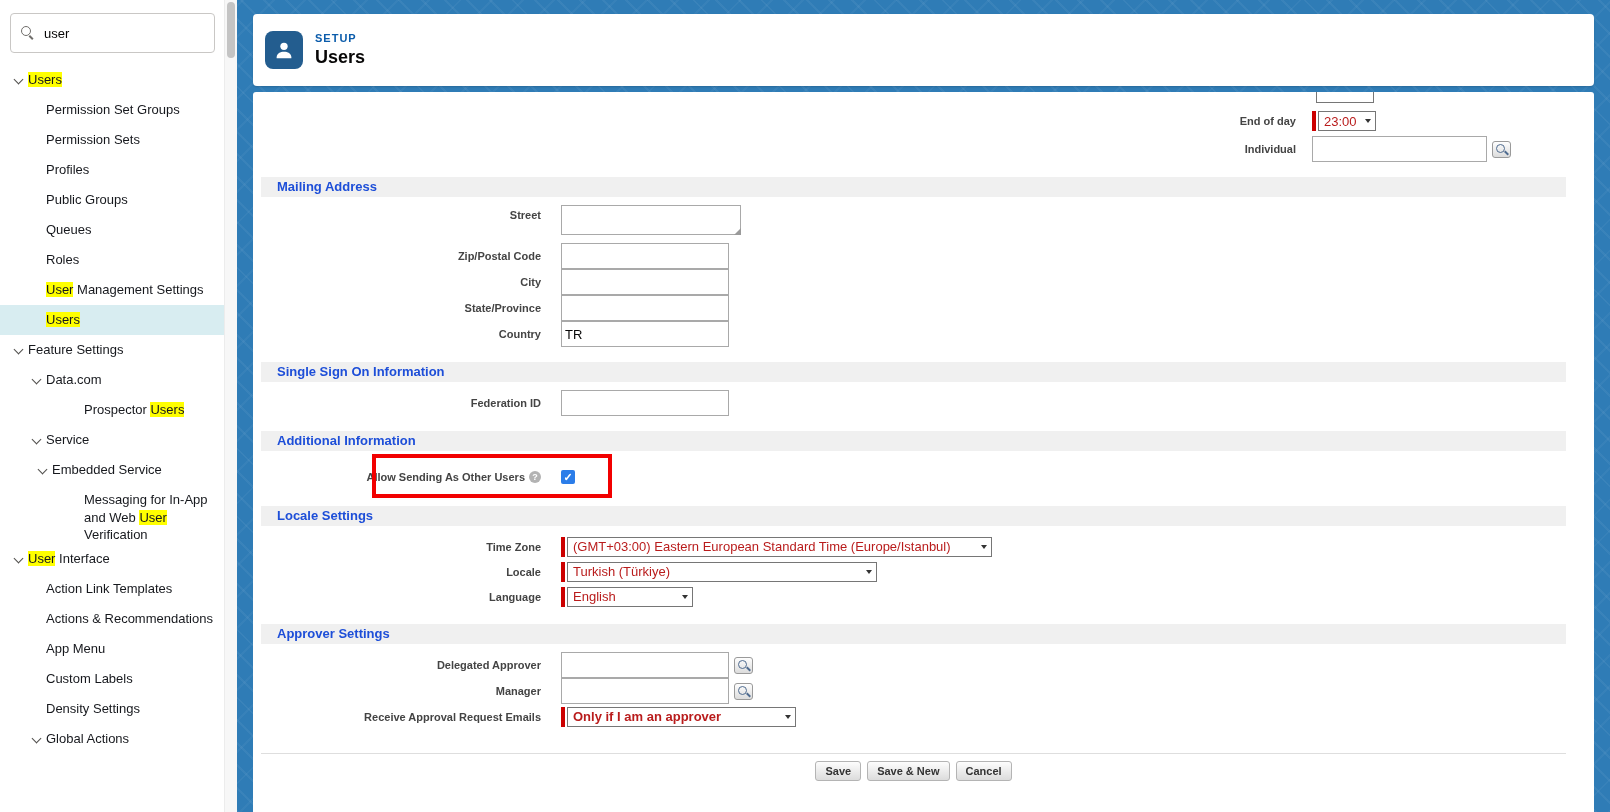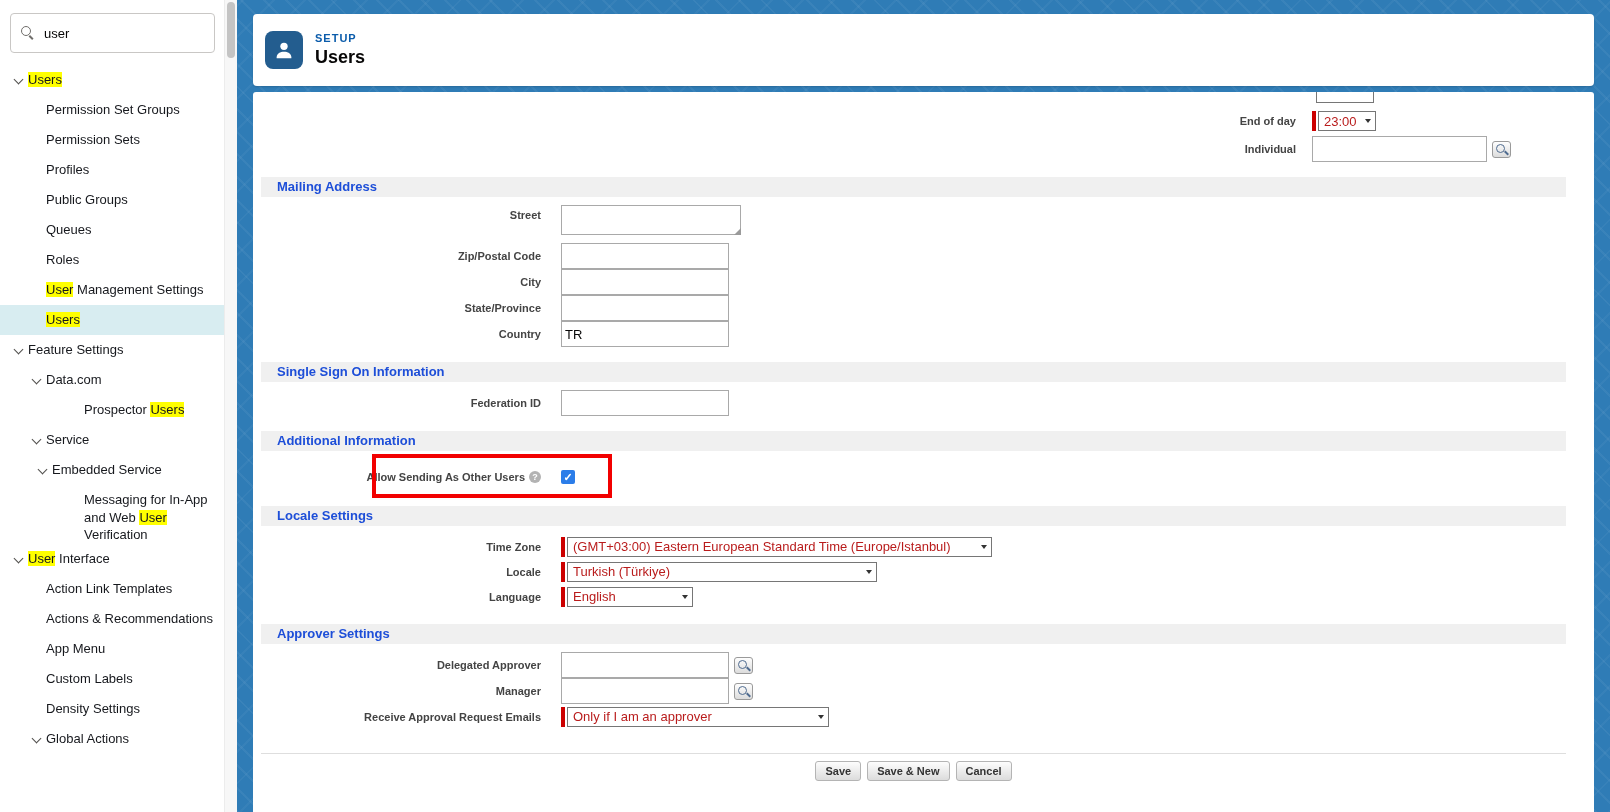--- a/index.html
+++ b/index.html
@@ -357,21 +357,21 @@
                 <label class="cell-label">Manager</label>
                 <div class="cell-control">
                   <input class="txt" type="text" style="width: 168px;">
                   <span class="lookup"></span>
                 </div>
               </div>
               <div class="row">
                 <label class="cell-label">Receive Approval Request Emails</label>
                 <div class="cell-control">
                   <span class="reqbar"></span>
-                  <div class="sel" style="width: 262px;">
+                  <div class="sel" style="width: 229px; font-weight: bold;">
                     <span class="sel-text">Only if I am an approver</span>
                     <span class="sel-arrow"></span>
                   </div>
                 </div>
               </div>
             </div>
           </section>
         </div>
       <div class="button-bar"><button class="btn">Save</button><button class="btn">Save &amp; New</button><button class="btn">Cancel</button></div>
     </div>

